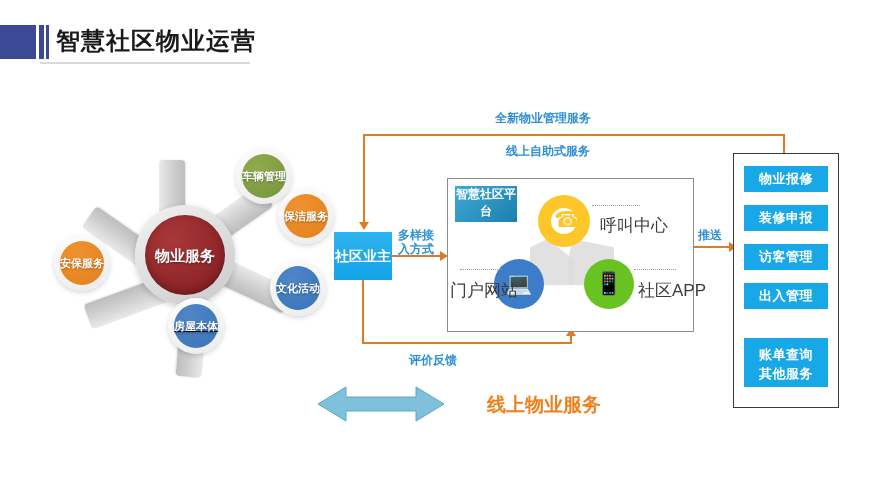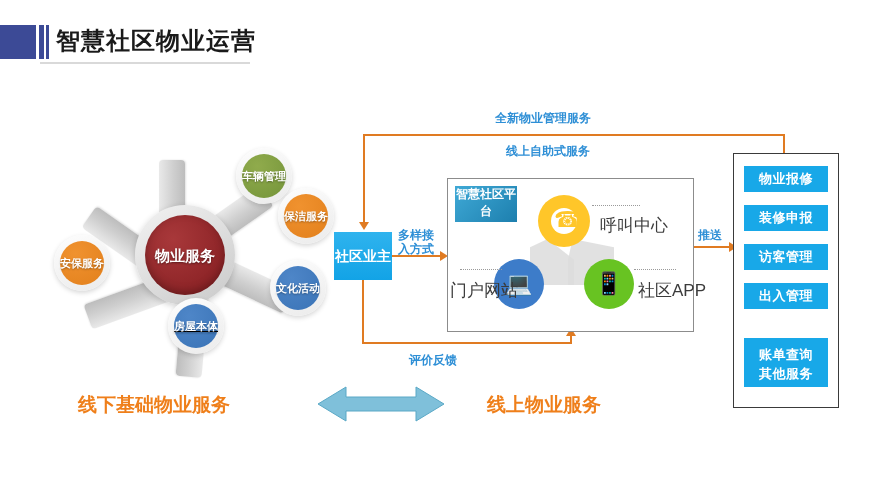--- a/index.html
+++ b/index.html
@@ -244,20 +244,19 @@
         <span>出入管理</span>
       </div>
     <div class="svc-btn" style="top:184px;align-items:flex-end;">
         <span>账单查询</span>
       </div>
     <div class="svc-btn" style="top:207px;">
         <span>其他服务</span>
       </div>
   </div>
 
-  <div class="foot-label" id="foot-left">线下基础物业服务</div>
   <div class="foot-label" id="foot-right">线上物业服务</div>
 
   <svg id="dbl-arrow" viewBox="0 0 126 38">
     <polygon points="0,19 28,2 28,12 98,12 98,2 126,19 98,36 98,26 28,26 28,36" fill="#7fc0da" stroke="#5aa8c6" stroke-width="1"></polygon>
   </svg>
 
 </div>
 
 </body></html>

